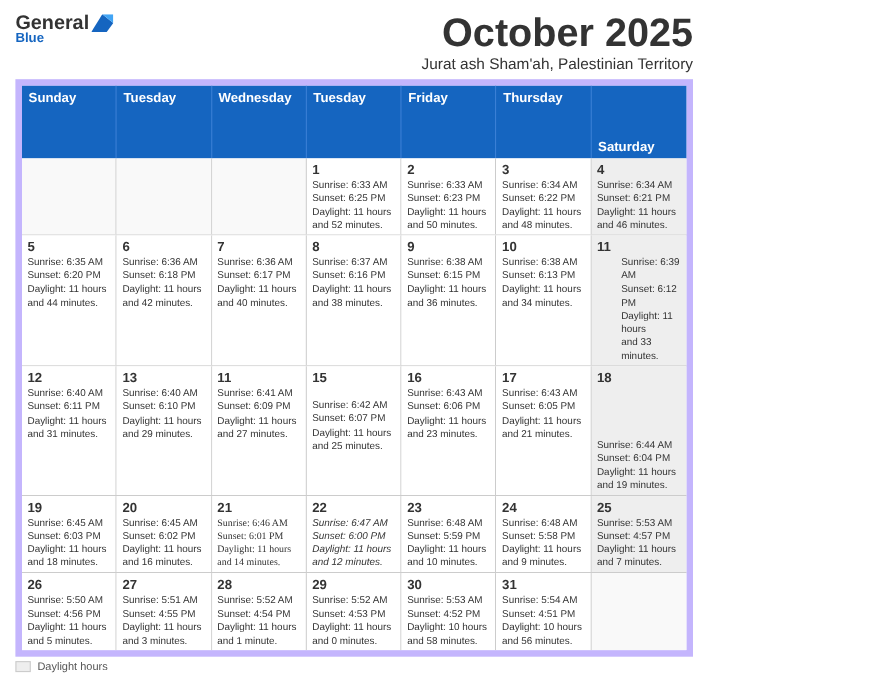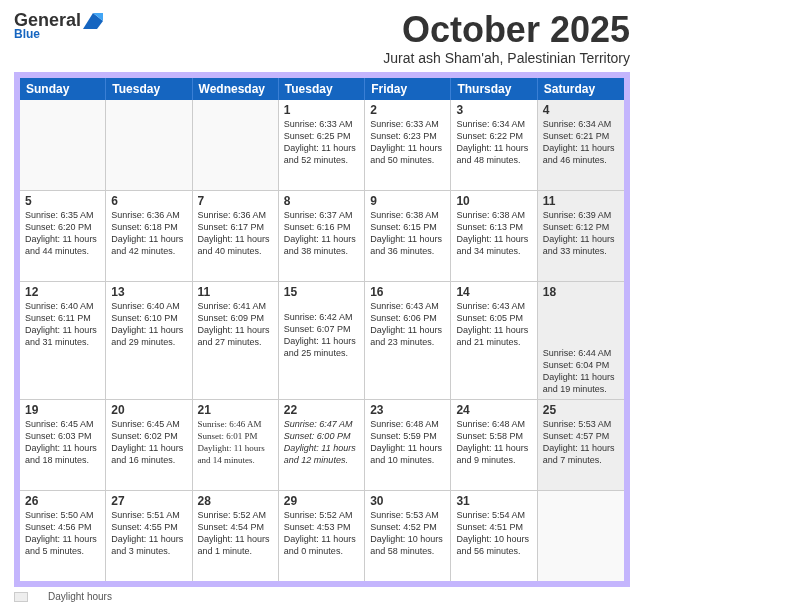--- a/index.html
+++ b/index.html
@@ -72,21 +72,21 @@
       background: #1565C0;
     }
     .cal-header-cell {
       color: #fff;
       font-size: 12px;
       font-weight: bold;
       padding: 4px 6px;
       text-align: left;
       border-right: 1px solid #3a7fd5;
     }
-    .cal-header-cell:last-child { border-right: none; }
+    .cal-header-cell:last-child { border-right: none; margin-top: 44px; }
     .cal-body {
       flex: 1;
       display: flex;
       flex-direction: column;
     }
     .cal-row {
       display: grid;
       grid-template-columns: repeat(7, 1fr);
       flex: 1;
       border-bottom: 1px solid #ccc;
@@ -115,21 +115,21 @@
       font-size: 9px;
       line-height: 1.35;
       color: #333;
     }
     .footer {
       margin-top: 4px;
       font-size: 10px;
       color: #555;
       display: flex;
       align-items: center;
-      gap: 20px;
+      gap: 6px;
     }
     .footer-box {
       width: 14px;
       height: 10px;
       background: #eeeeee;
       border: 1px solid #ccc;
       display: inline-block;
     }
   </style>
 </head>
@@ -235,21 +235,21 @@
           </div>
           <div class="cal-cell">
             <span class="day-num">10</span>
             <div class="cell-text" style="white-space: pre-line;">Sunrise: 6:38 AM
 Sunset: 6:13 PM
 Daylight: 11 hours
 and 34 minutes.</div>
           </div>
           <div class="cal-cell shaded">
             <span class="day-num">11</span>
-            <div class="cell-text" style="white-space: pre-line;">Sunrise: 6:39 AM
+            <div class="cell-text" style="white-space: pre-line; margin-left: 22px;">Sunrise: 6:39 AM
 Sunset: 6:12 PM
 Daylight: 11 hours
 and 33 minutes.</div>
           </div>
         </div>
         <div class="cal-row">
           <div class="cal-cell">
             <span class="day-num">12</span>
             <div class="cell-text" style="white-space: pre-line;">Sunrise: 6:40 AM
 Sunset: 6:11 PM
@@ -278,21 +278,21 @@
 and 25 minutes.</div>
           </div>
           <div class="cal-cell">
             <span class="day-num">16</span>
             <div class="cell-text" style="white-space: pre-line;">Sunrise: 6:43 AM
 Sunset: 6:06 PM
 Daylight: 11 hours
 and 23 minutes.</div>
           </div>
           <div class="cal-cell">
-            <span class="day-num">14</span>
+            <span class="day-num">17</span>
             <div class="cell-text" style="white-space: pre-line;">Sunrise: 6:43 AM
 Sunset: 6:05 PM
 Daylight: 11 hours
 and 21 minutes.</div>
           </div>
           <div class="cal-cell shaded">
             <span class="day-num">18</span>
             <div class="cell-text" style="white-space: pre-line; margin-top: 48px;">Sunrise: 6:44 AM
 Sunset: 6:04 PM
 Daylight: 11 hours

